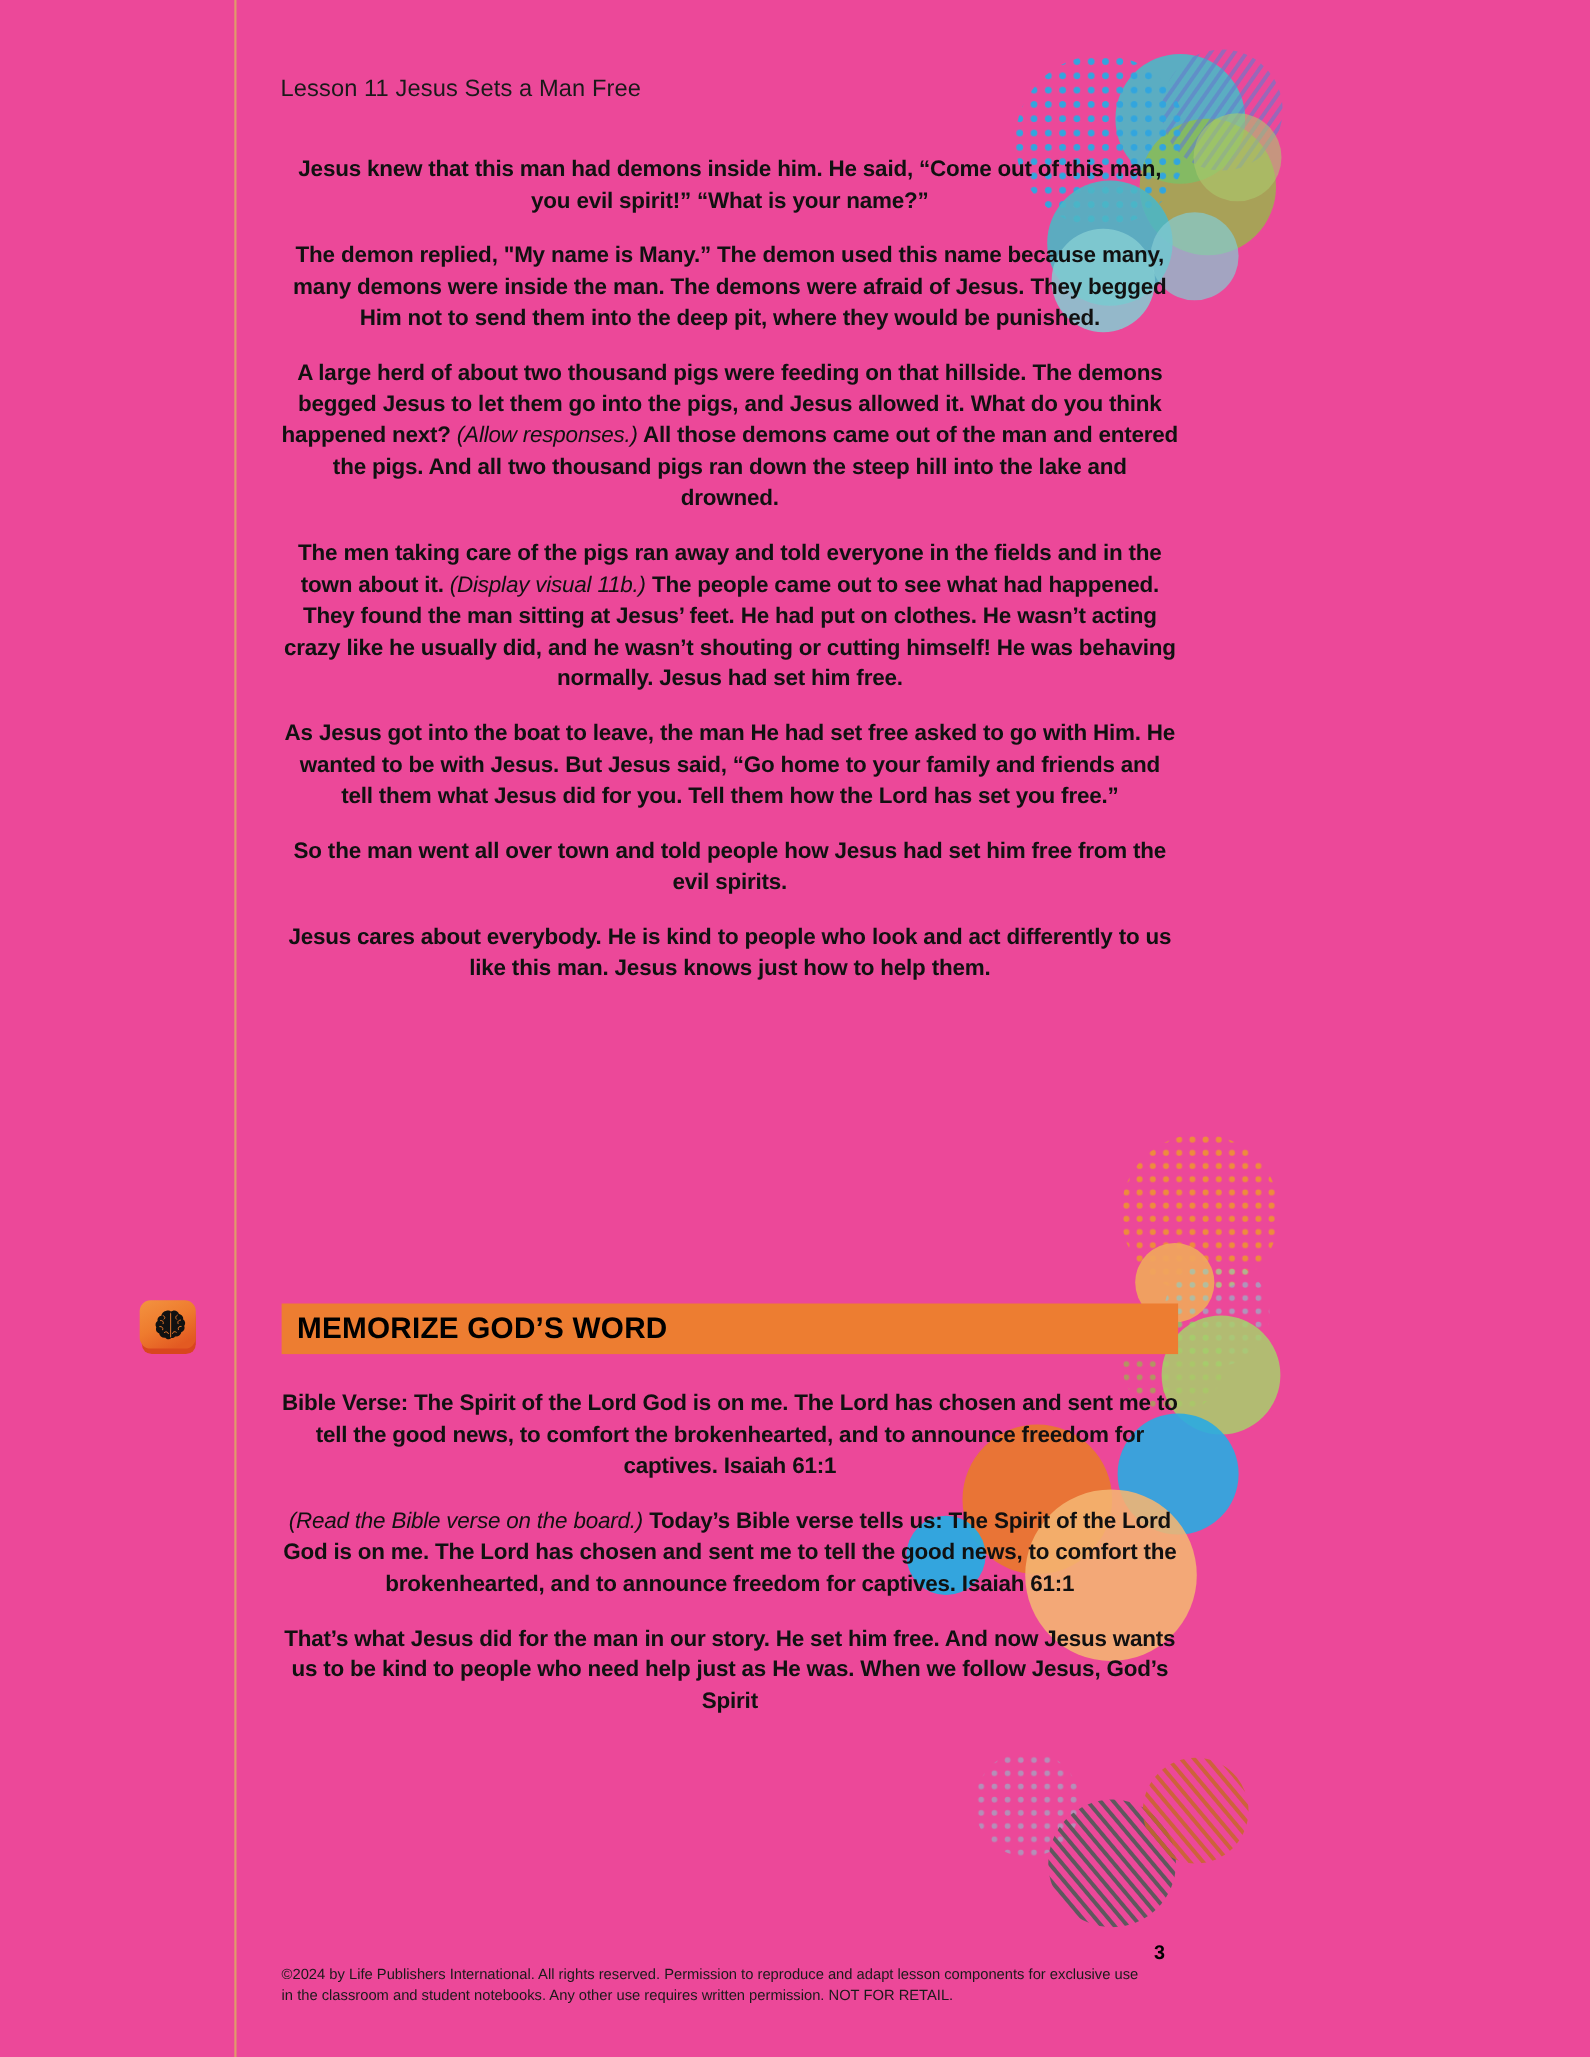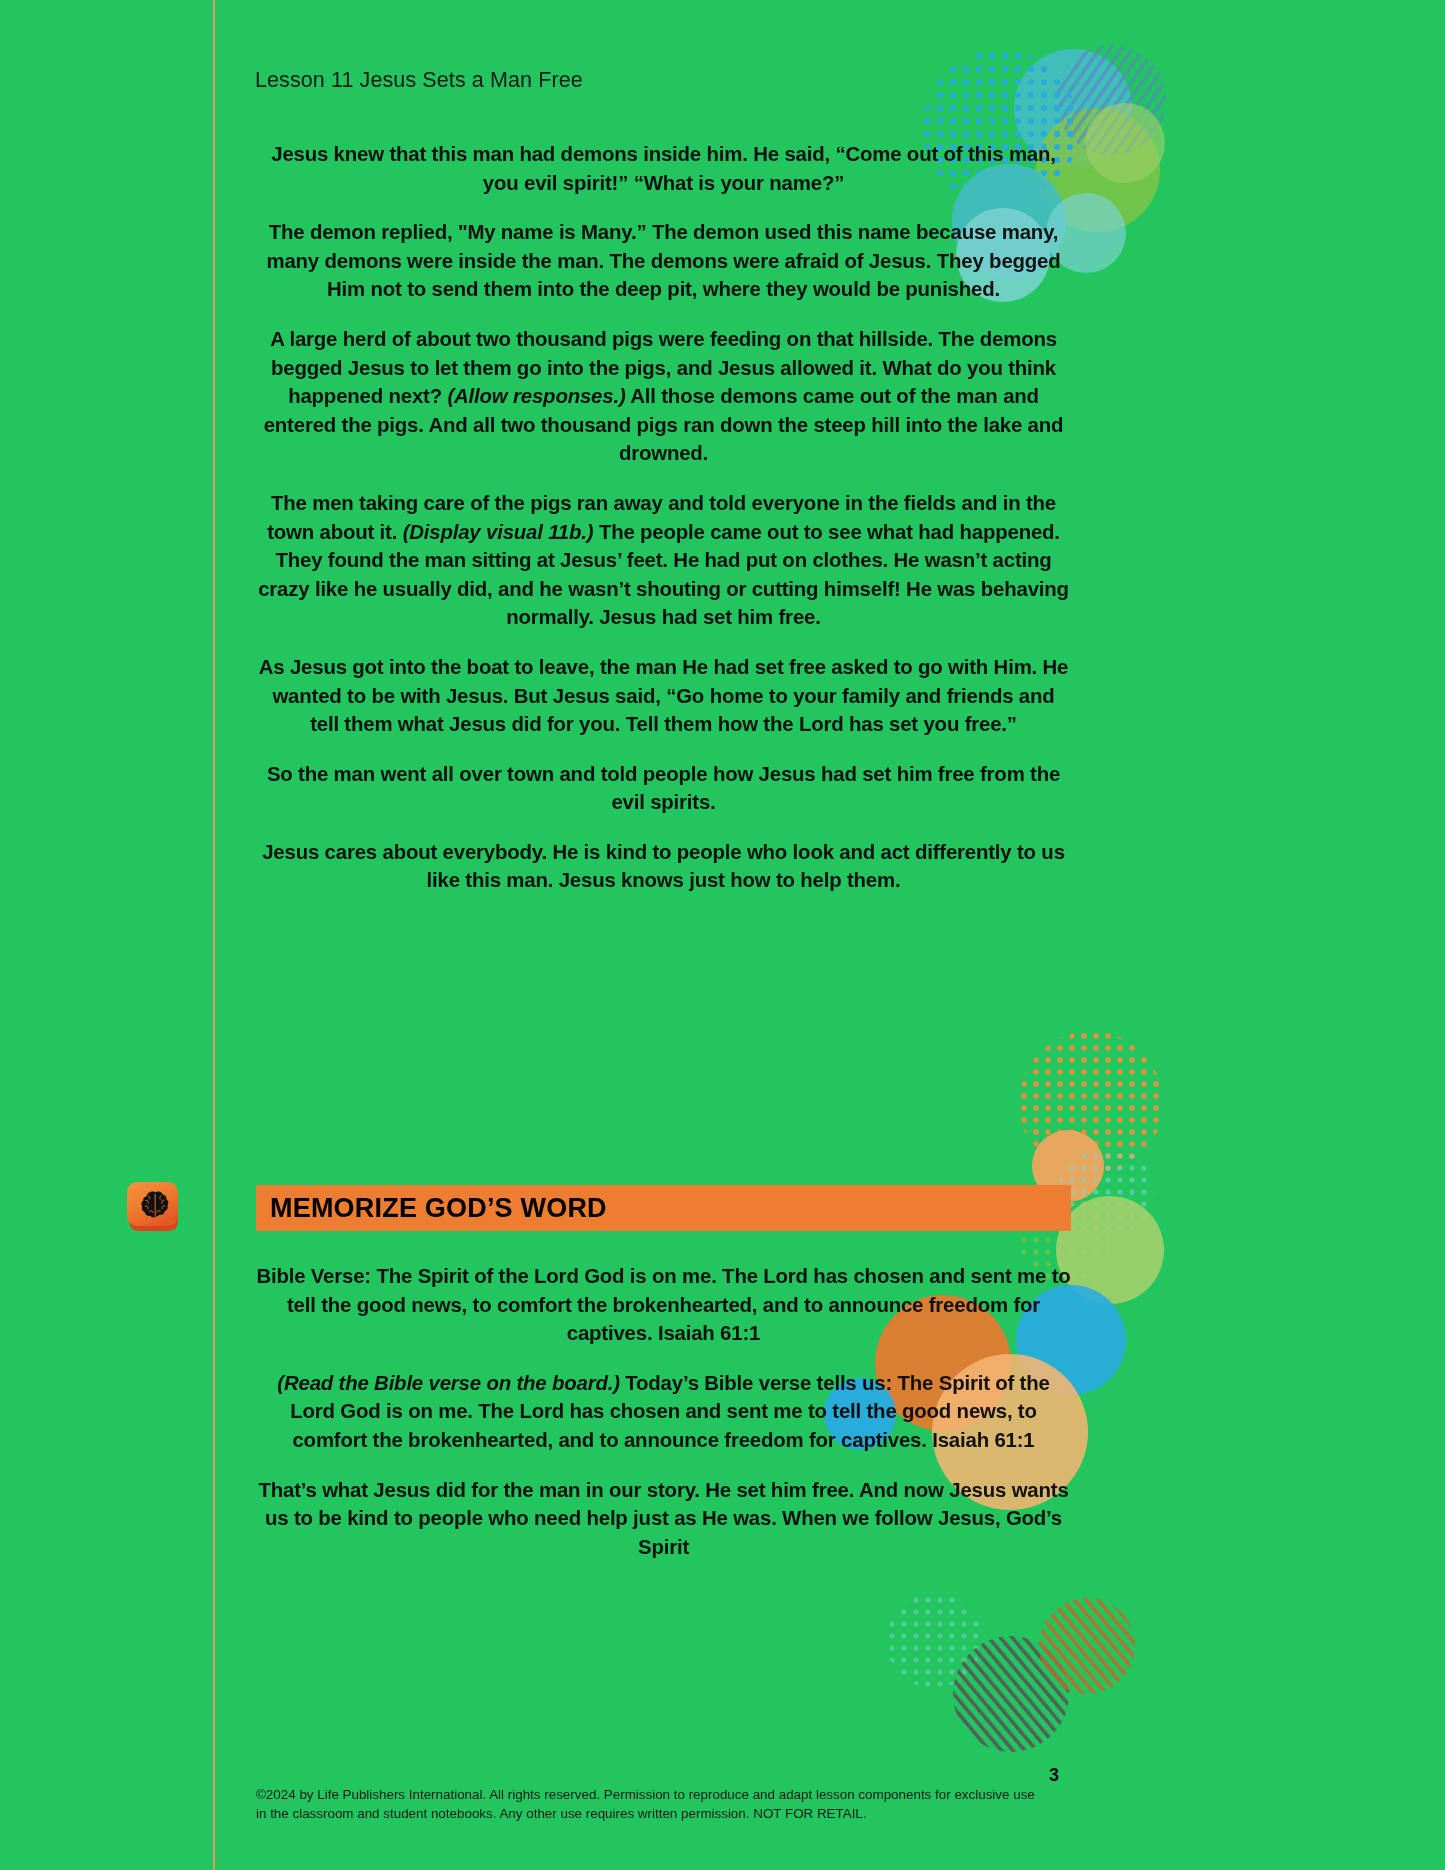--- a/index.html
+++ b/index.html
@@ -13,21 +13,21 @@
     position: relative;
     overflow: hidden;
     font-family: "Liberation Sans", sans-serif;
     color: #000000;
   }
 
   
   #page {
     position: absolute;
     inset: 0;
-    background: #22c55e;
+    background: #ec4899;
   }
 
   
   #left-rule {
     position: absolute;
     left: 213px;
     top: 0;
     width: 2px;
     height: 1870px;
     background: #e09a6a;
@@ -77,21 +77,21 @@
     line-height: 28.6px;
     font-weight: 700;
     letter-spacing: -0.18px;
     color: #111111;
     text-align: center;
   }
   p.para:last-child { margin-bottom: 0; }
 
   span.it {
     font-style: italic;
-    font-weight: 700;
+    font-weight: 400;
   }
 
   
   #section-block {
     position: absolute;
     left: 0;
     top: 1185px;
     width: 1445px;
     height: 48px;
     z-index: 4;

